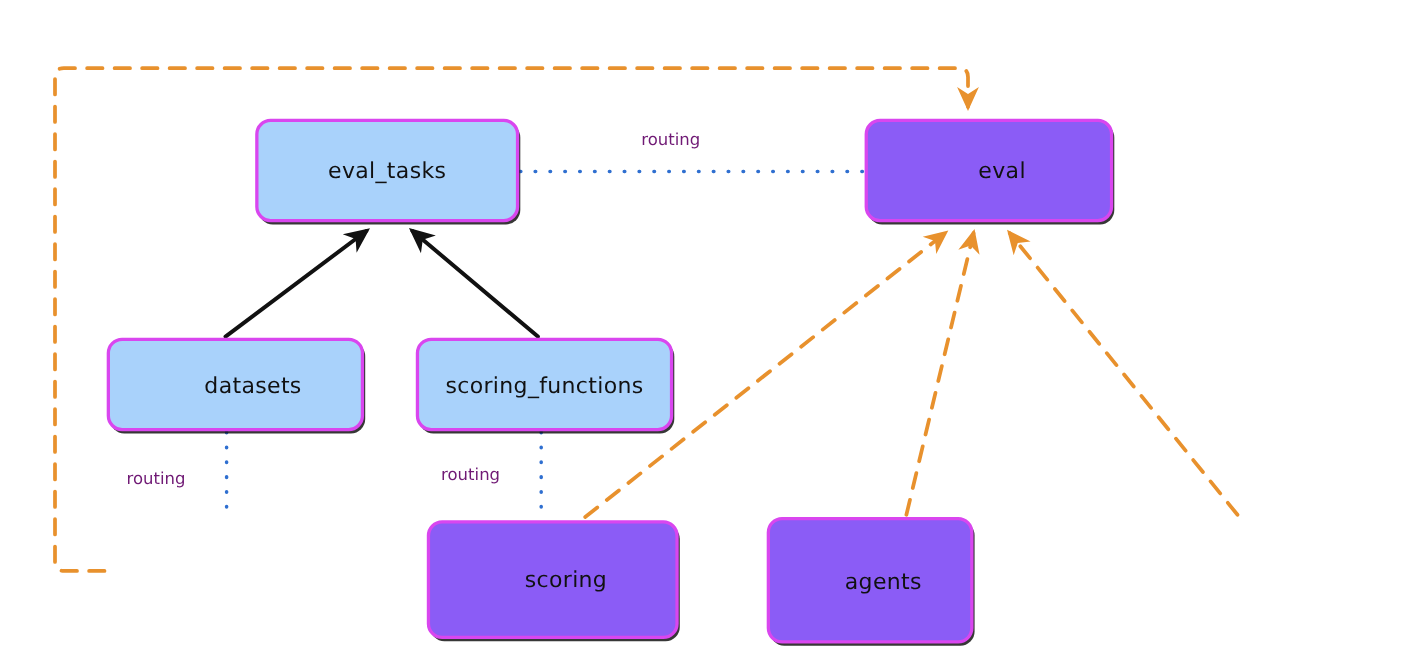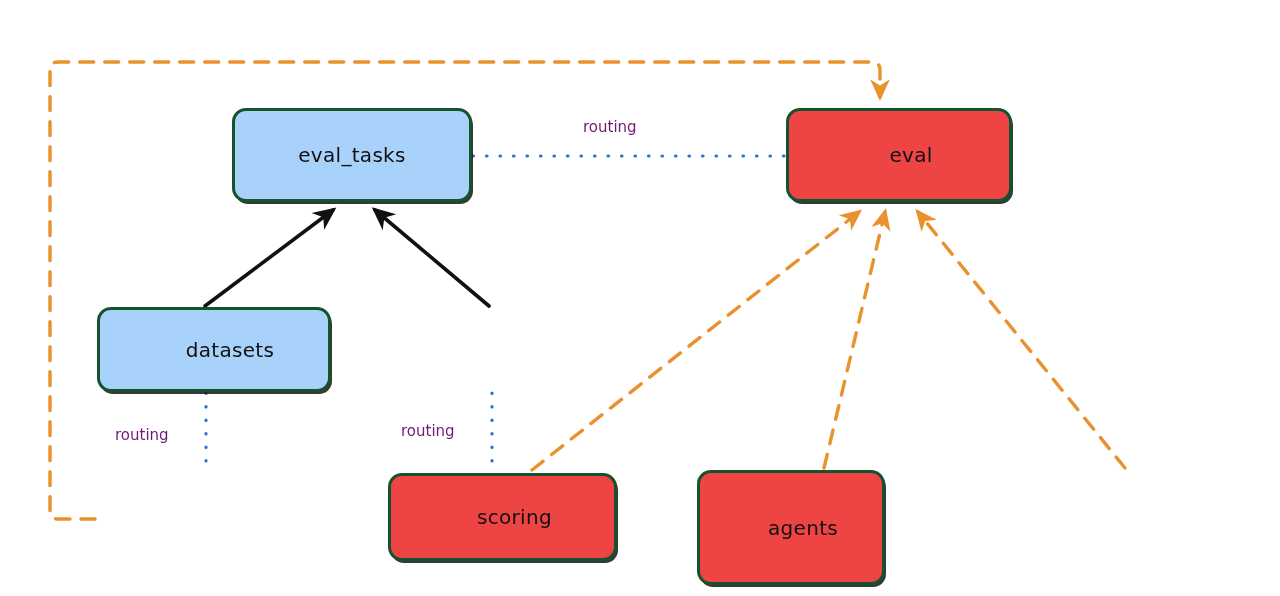--- a/index.html
+++ b/index.html
@@ -20,33 +20,33 @@
   #edge-layer {
     position: absolute;
     left: 0;
     top: 0;
     width: 1280px;
     height: 596px;
   }
   .node {
     position: absolute;
     box-sizing: border-box;
-    border: 3px solid #14532d;
+    border: 3px solid #d946ef;
     border-radius: 14px;
     display: flex;
     align-items: center;
     justify-content: center;
     font-family: "DejaVu Sans", sans-serif;
     font-size: 20px;
     color: #111111;
     letter-spacing: 0.3px;
     box-shadow: 2px 3px 0 -1px rgba(20,20,20,0.85);
   }
   .node.blue  { background: #a9d2fb; }
-  .node.green { background: #ef4444; padding-left: 24px; }
+  .node.green { background: #8b5cf6; padding-left: 24px; }
   .node-label {
     pointer-events: none;
     white-space: nowrap;
   }
   .edge-label {
     position: absolute;
     font-family: "DejaVu Sans", sans-serif;
     font-size: 15px;
     color: #701a75;
     white-space: nowrap;
@@ -93,23 +93,26 @@
   </div>
 
   <div class="node green" style="left:786px; top:108px; width:226px; height:94px;">
     <span class="node-label">eval</span>
   </div>
 
   <div class="node blue" style="left:97px; top:307px; width:234px; height:85px;padding-left:32px;">
     <span class="node-label">datasets</span>
   </div>
 
+  <div class="node blue" style="left:378px; top:307px; width:234px; height:85px;">
+    <span class="node-label">scoring_functions</span>
+  </div>
 
 
-  <div class="node green" style="left:388px; top:473px; width:229px; height:88px;">
+  <div class="node green" style="left:388px; top:473px; width:229px; height:108px;">
     <span class="node-label">scoring</span>
   </div>
 
   <div class="node green" style="left:697px; top:470px; width:188px; height:115px;">
     <span class="node-label">agents</span>
   </div>
 
 
   <div class="edge-label" style="left:580px; top:118px;">routing</div>
 

